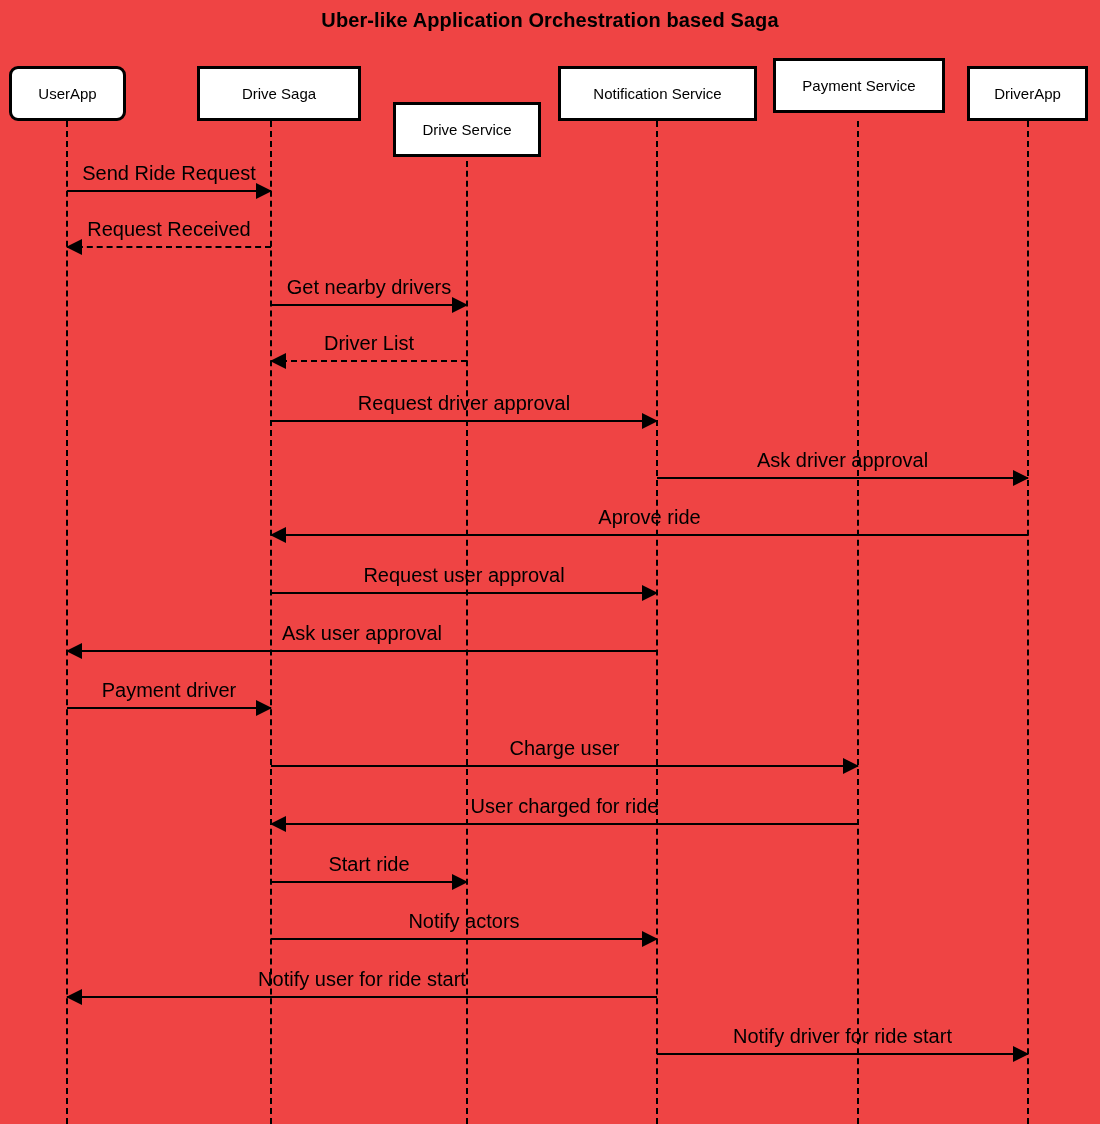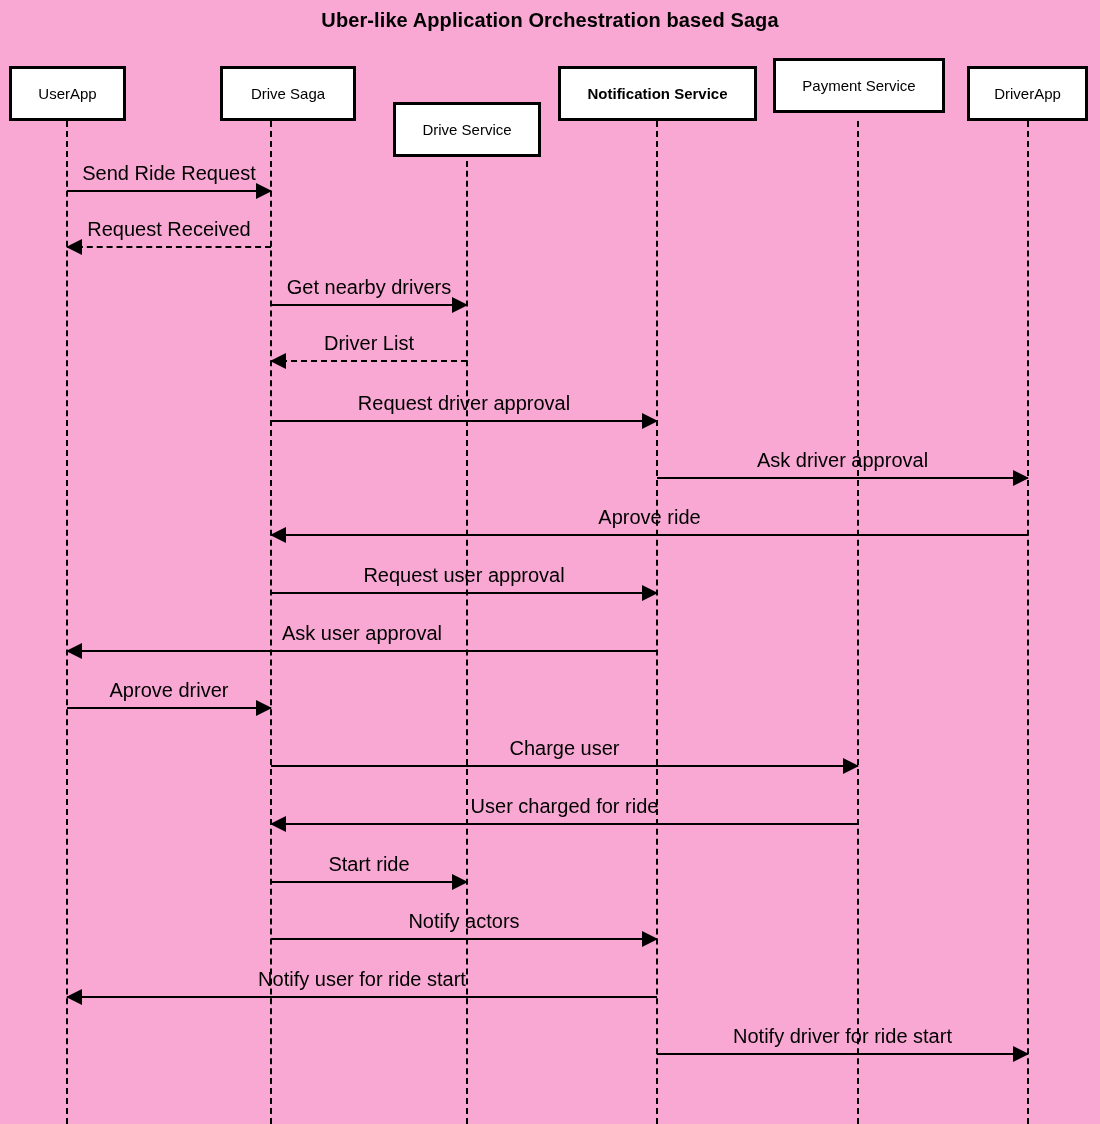--- a/index.html
+++ b/index.html
@@ -8,21 +8,21 @@
     background: #ffffff;
   }
   body {
     font-family: "Liberation Sans", sans-serif;
     color: #000000;
   }
   #canvas {
     position: relative;
     width: 1100px;
     height: 1124px;
-    background: #f9a8d4;
+    background: #ef4444;
     overflow: hidden;
   }
   #diagram-title {
     position: absolute;
     left: 0;
     top: 9px;
     width: 1100px;
     text-align: center;
     font-size: 20px;
     font-weight: bold;
@@ -100,30 +100,30 @@
 
   <div id="lifelines-layer">
       <div class="lifeline" style="left: 66px;"></div>
       <div class="lifeline" style="left: 270px;"></div>
       <div class="lifeline" style="left: 466px;"></div>
       <div class="lifeline" style="left: 656px;"></div>
       <div class="lifeline" style="left: 857px;"></div>
       <div class="lifeline" style="left: 1027px;"></div>
     </div>
   <div id="participants-layer">
-      <div class="participant-box" style="left: 9px; width: 117px; top: 66px;">
+      <div class="participant-box" style="left: 9px; width: 117px; top: 66px; border-radius: 9px;">
         <span>UserApp</span>
       </div>
-      <div class="participant-box" style="left: 220px; width: 136px; top: 66px;">
+      <div class="participant-box" style="left: 197px; width: 164px; top: 66px;">
         <span>Drive Saga</span>
       </div>
       <div class="participant-box" style="left: 393px; width: 148px; top: 66px; margin-top: 36px;">
         <span>Drive Service</span>
       </div>
-      <div class="participant-box" style="left: 558px; width: 199px; top: 66px; font-weight: bold;">
+      <div class="participant-box" style="left: 558px; width: 199px; top: 66px;">
         <span>Notification Service</span>
       </div>
       <div class="participant-box" style="left: 773px; width: 172px; top: 58px;">
         <span>Payment Service</span>
       </div>
       <div class="participant-box" style="left: 967px; width: 121px; top: 66px;">
         <span>DriverApp</span>
       </div>
     </div>
   <div id="messages-layer">
@@ -168,21 +168,21 @@
         <div class="msg-label">Request user approval</div>
       </div>
       <div class="msg" style="left: 67px; width: 590px; top: 650px;">
         <div class="msg-line"></div>
         <div class="arrowhead left"></div>
         <div class="msg-label">Ask user approval</div>
       </div>
       <div class="msg" style="left: 67px; width: 204px; top: 707px;">
         <div class="msg-line"></div>
         <div class="arrowhead right"></div>
-        <div class="msg-label">Aprove driver</div>
+        <div class="msg-label">Payment driver</div>
       </div>
       <div class="msg" style="left: 271px; width: 587px; top: 765px;">
         <div class="msg-line"></div>
         <div class="arrowhead right"></div>
         <div class="msg-label">Charge user</div>
       </div>
       <div class="msg" style="left: 271px; width: 587px; top: 823px;">
         <div class="msg-line"></div>
         <div class="arrowhead left"></div>
         <div class="msg-label">User charged for ride</div>

